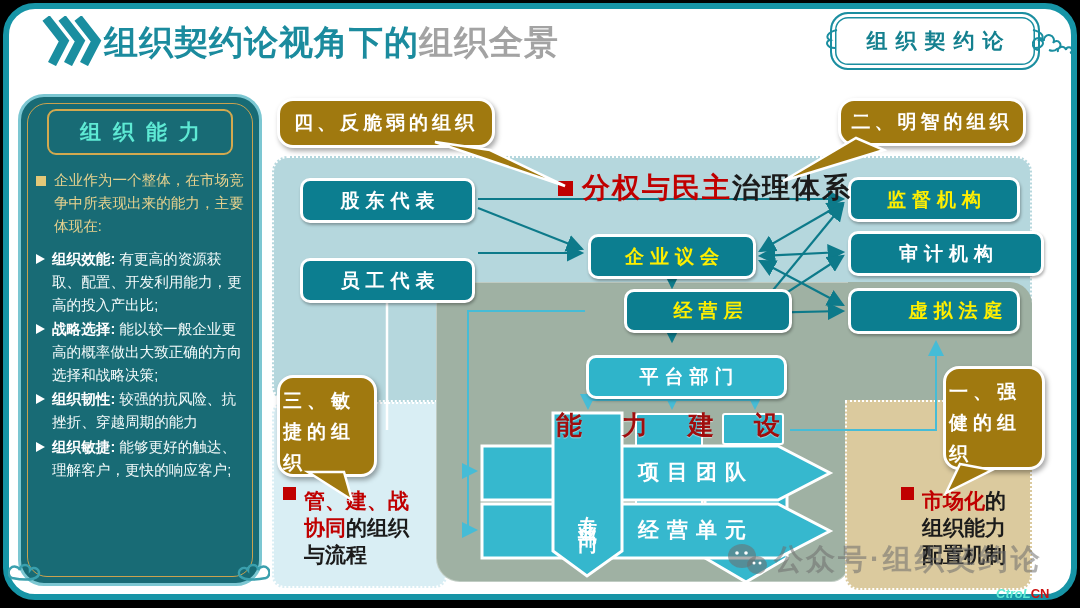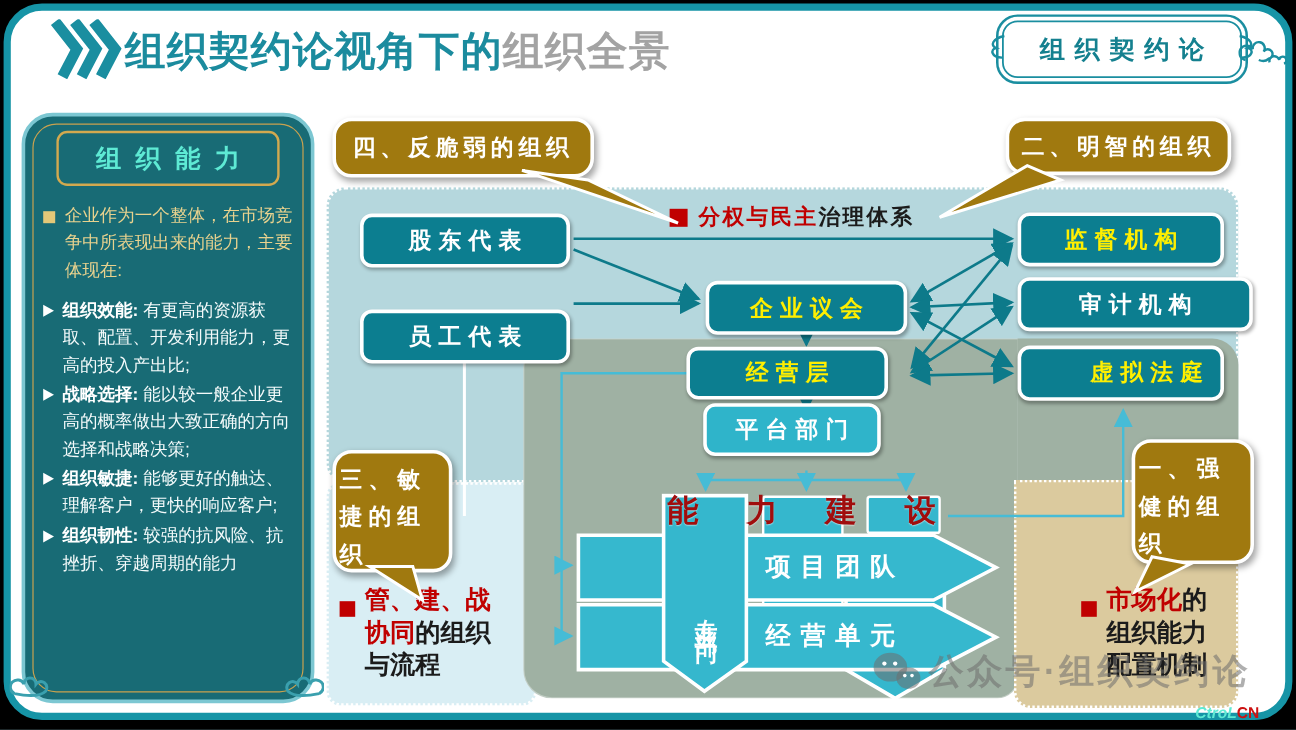--- a/index.html
+++ b/index.html
@@ -70,25 +70,25 @@
         line-height:30px;letter-spacing:2px;white-space:nowrap;}
   
   .callout{position:absolute;background:#a0790f;border:3px solid #fff;border-radius:16px;z-index:8;
            box-shadow:2px 3px 5px rgba(0,0,0,.35);color:#fff;font-weight:800;box-sizing:border-box;}
   .co-h{display:flex;align-items:center;justify-content:center;font-size:19px;letter-spacing:4px;white-space:nowrap;}
   .co-v{font-size:19px;letter-spacing:5px;line-height:31px;padding:7px 0 0 3px;}
   .tail{position:absolute;z-index:8;}
   
   .sq{display:inline-block;background:#c00000;flex:0 0 auto;}
   .gov{position:absolute;left:558px;top:169px;z-index:6;display:flex;align-items:center;
-       font-size:18px;font-weight:800;letter-spacing:2px;white-space:nowrap;}
+       font-size:28px;font-weight:800;letter-spacing:2px;white-space:nowrap;}
   .gov .sq{width:15px;height:15px;margin-right:9px;}
   .rtxt{color:#c00000;} .btxt{color:#1b1b1b;}
   .blocktitle{position:absolute;z-index:6;font-size:21px;font-weight:800;line-height:27px;white-space:nowrap;}
-  .blocktitle .l1{display:flex;align-items:flex-end;}
+  .blocktitle .l1{display:flex;align-items:flex-start;}
   .blocktitle .sq{width:13px;height:13px;margin-right:8px;}
   .blocktitle .ind{padding-left:21px;}
   
   .wm{position:absolute;left:726px;top:540px;z-index:9;display:flex;align-items:center;gap:6px;
       color:rgba(110,110,110,.55);font-size:29px;font-weight:700;letter-spacing:3px;white-space:nowrap;}
   .cornermark{position:absolute;left:996px;top:586px;z-index:9;font-size:13px;font-weight:800;}
   .cornermark .o{color:#5eead4;font-style:italic;} .cornermark .r{color:#cc1111;}
   svg{display:block;}
   .conn{position:absolute;left:0;top:0;z-index:4;pointer-events:none;}
 </style>
@@ -140,25 +140,25 @@
       <div class="sb-li">
         <span class="tri"></span>
         <span><b>组织效能:</b><span> 有更高的资源获取、配置、开发利用能力，更高的投入产出比;</span></span>
       </div>
       <div class="sb-li">
         <span class="tri"></span>
         <span><b>战略选择:</b><span> 能以较一般企业更高的概率做出大致正确的方向选择和战略决策;</span></span>
       </div>
       <div class="sb-li">
         <span class="tri"></span>
-        <span><b>组织敏捷:</b><span> 能够更好的触达、理解客户，更快的响应客户;</span></span>
+        <span><b>组织韧性:</b><span> 较强的抗风险、抗挫折、穿越周期的能力</span></span>
       </div>
       <div class="sb-li">
         <span class="tri"></span>
-        <span><b>组织韧性:</b><span> 较强的抗风险、抗挫折、穿越周期的能力</span></span>
+        <span><b>组织敏捷:</b><span> 能够更好的触达、理解客户，更快的响应客户;</span></span>
       </div>
     </div>
   </div>
   <div class="sb-cloud" style="left:8px;top:556px;">
     <svg width="46" height="30" viewBox="0 0 46 30">
         <path d="M4,22 a6,6 0 1,1 8,-8 a5,5 0 1,1 10,0 a5,5 0 1,1 8,6 q-6,6 -26,2" fill="none" stroke="#3aa0ae" stroke-width="2.5"></path>
       </svg>
   </div>
   <div class="sb-cloud" style="left:224px;top:556px;">
     <svg width="46" height="30" viewBox="0 0 46 30">
@@ -214,24 +214,24 @@
 
   <div class="node" style="left:300px;top:178px;width:175px;height:45px;">
       <span>股东代表</span>
     </div>
   <div class="node" style="left:300px;top:230px;width:175px;height:45px;margin-top:28px;">
       <span>员工代表</span>
     </div>
   <div class="node yel" style="left:588px;top:234px;width:168px;height:45px;">
       <span>企业议会</span>
     </div>
-  <div class="node yel" style="left:572px;top:289px;width:168px;height:44px;">
+  <div class="node yel" style="left:624px;top:289px;width:168px;height:44px;">
       <span>经营层</span>
     </div>
-  <div class="node lightbox" style="left:586px;top:336px;width:148px;height:44px;">
+  <div class="node lightbox" style="left:586px;top:355px;width:201px;height:44px;">
       <span>平台部门</span>
     </div>
   <div class="node yel" style="left:848px;top:177px;width:172px;height:45px;">
       <span>监督机构</span>
     </div>
   <div class="node" style="left:848px;top:231px;width:196px;height:45px;">
       <span>审计机构</span>
     </div>
   <div class="node yel" style="left:848px;top:288px;width:172px;height:46px;padding-left:43px;">
       <span>虚拟法庭</span>

